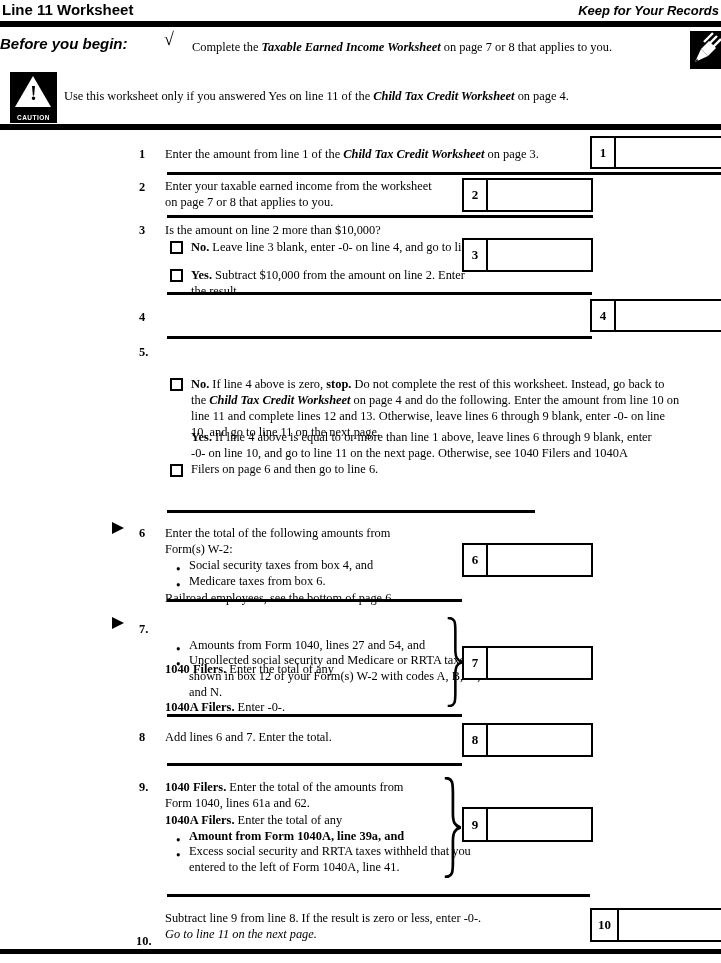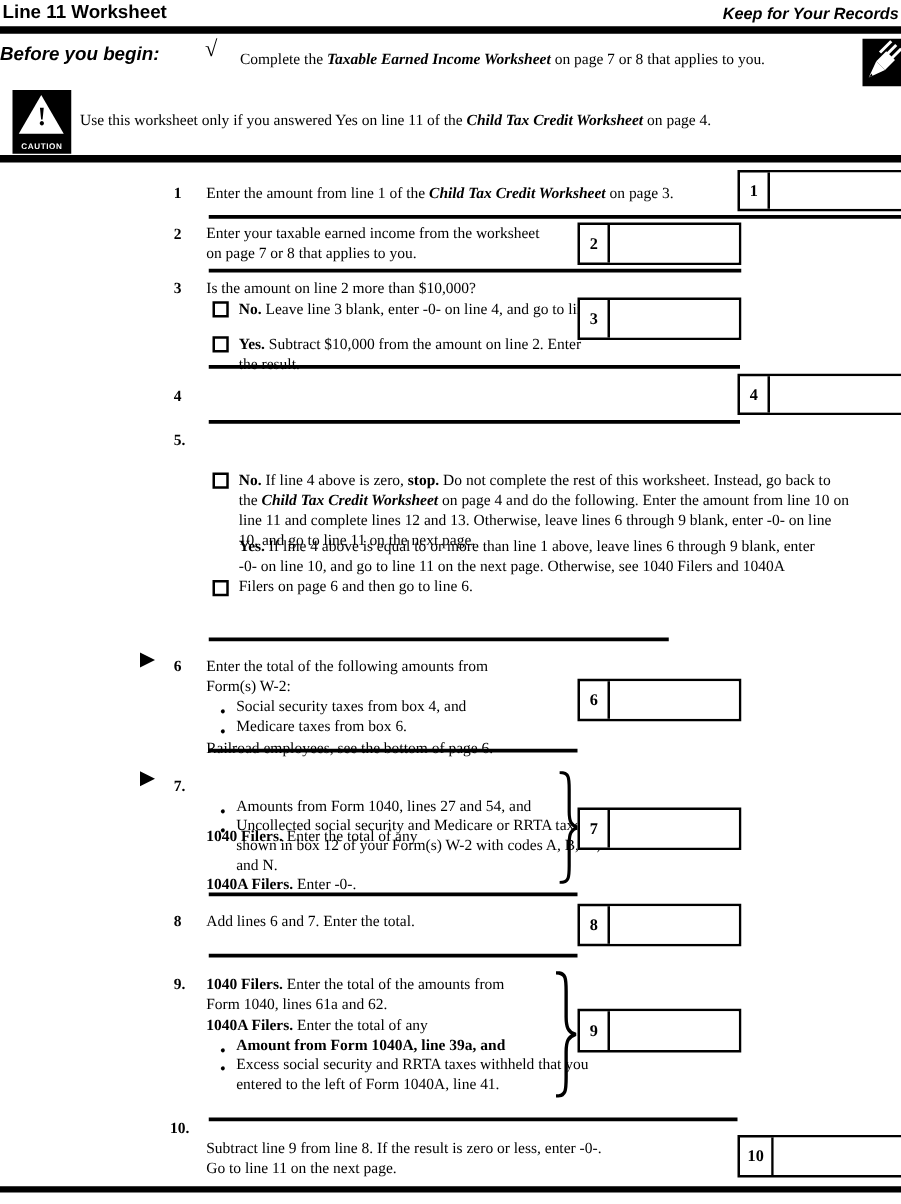--- a/index.html
+++ b/index.html
@@ -3,21 +3,21 @@
 <meta charset="utf-8">
 <style>
   html,body{margin:0;padding:0;background:#fff;}
   #page{position:relative;width:721px;height:963px;background:#ffffff;overflow:hidden;color:#000;}
   .abs{position:absolute;}
   .serif{font-family:"Liberation Serif","DejaVu Serif",serif;font-size:12.4px;line-height:16px;color:#000;}
   .sans{font-family:"Liberation Sans","DejaVu Sans",sans-serif;color:#000;}
   .nw{white-space:nowrap;}
   .seg-n{font-weight:normal;font-style:normal;}
   .seg-b{font-weight:bold;}
-  .seg-i{margin-top:17px;}
+  .seg-i{font-style:italic;margin-top:17px;}
   .seg-bi{font-weight:bold;font-style:italic;}
   .bar{position:absolute;left:0;width:721px;background:#000;}
   .rule{position:absolute;height:3px;background:#000;}
   .inum{position:absolute;width:26px;font-weight:bold;}
   .abox{position:absolute;border:2px solid #000;box-sizing:border-box;display:flex;background:#fff;}
   .abox-num{width:22px;border-right:2px solid #000;display:flex;align-items:center;justify-content:center;
             font-family:"Liberation Serif","DejaVu Serif",serif;font-size:13px;font-weight:bold;}
   .abox-num.wide{width:25px;}
   .abox-entry{flex:1;background:#fff;}
   .cbrow{position:absolute;display:flex;}
@@ -163,21 +163,21 @@
   <div class="bullet serif" style="left:176px;top:843px;width:300px;">Excess social security and RRTA taxes withheld that you entered to the left of Form 1040A, line 41.</div>
   <svg class="brace" style="left:443px;top:777px;" width="18" height="101" viewBox="0 0 20 100" preserveAspectRatio="none">
     <path d="M2,1 C11,1 11,6 11,16 L11,36 C11,45 13,48 19,50 C13,52 11,55 11,64 L11,84 C11,94 11,99 2,99" stroke="#000" stroke-width="3" fill="none"></path>
   </svg>
   <div class="abox" style="left:462px;top:807px;width:131px;height:35px;">
     <div class="abox-num">9</div>
     <div class="abox-entry"></div>
   </div>
   <div class="rule" style="left:167px;top:894px;width:423px;"></div>
 
-  <div class="inum serif" style="left:136px;top:894px;">10.</div>
+  <div class="inum serif" style="left:136px;top:933px;">10.</div>
   <div class="abs serif" style="left:165px;top:910px;width:440px;"><span class="seg-n">Subtract line 9 from line 8. If the result is zero or less, enter -0-.</span><br><span class="seg-i">Go to line 11 on the next page.</span></div>
   <div class="abox" style="left:590px;top:908px;width:133px;height:34px;">
     <div class="abox-num wide">10</div>
     <div class="abox-entry"></div>
   </div>
 
   <div class="bar" style="top:949px;height:5px;"></div>
 
 </div>
 

